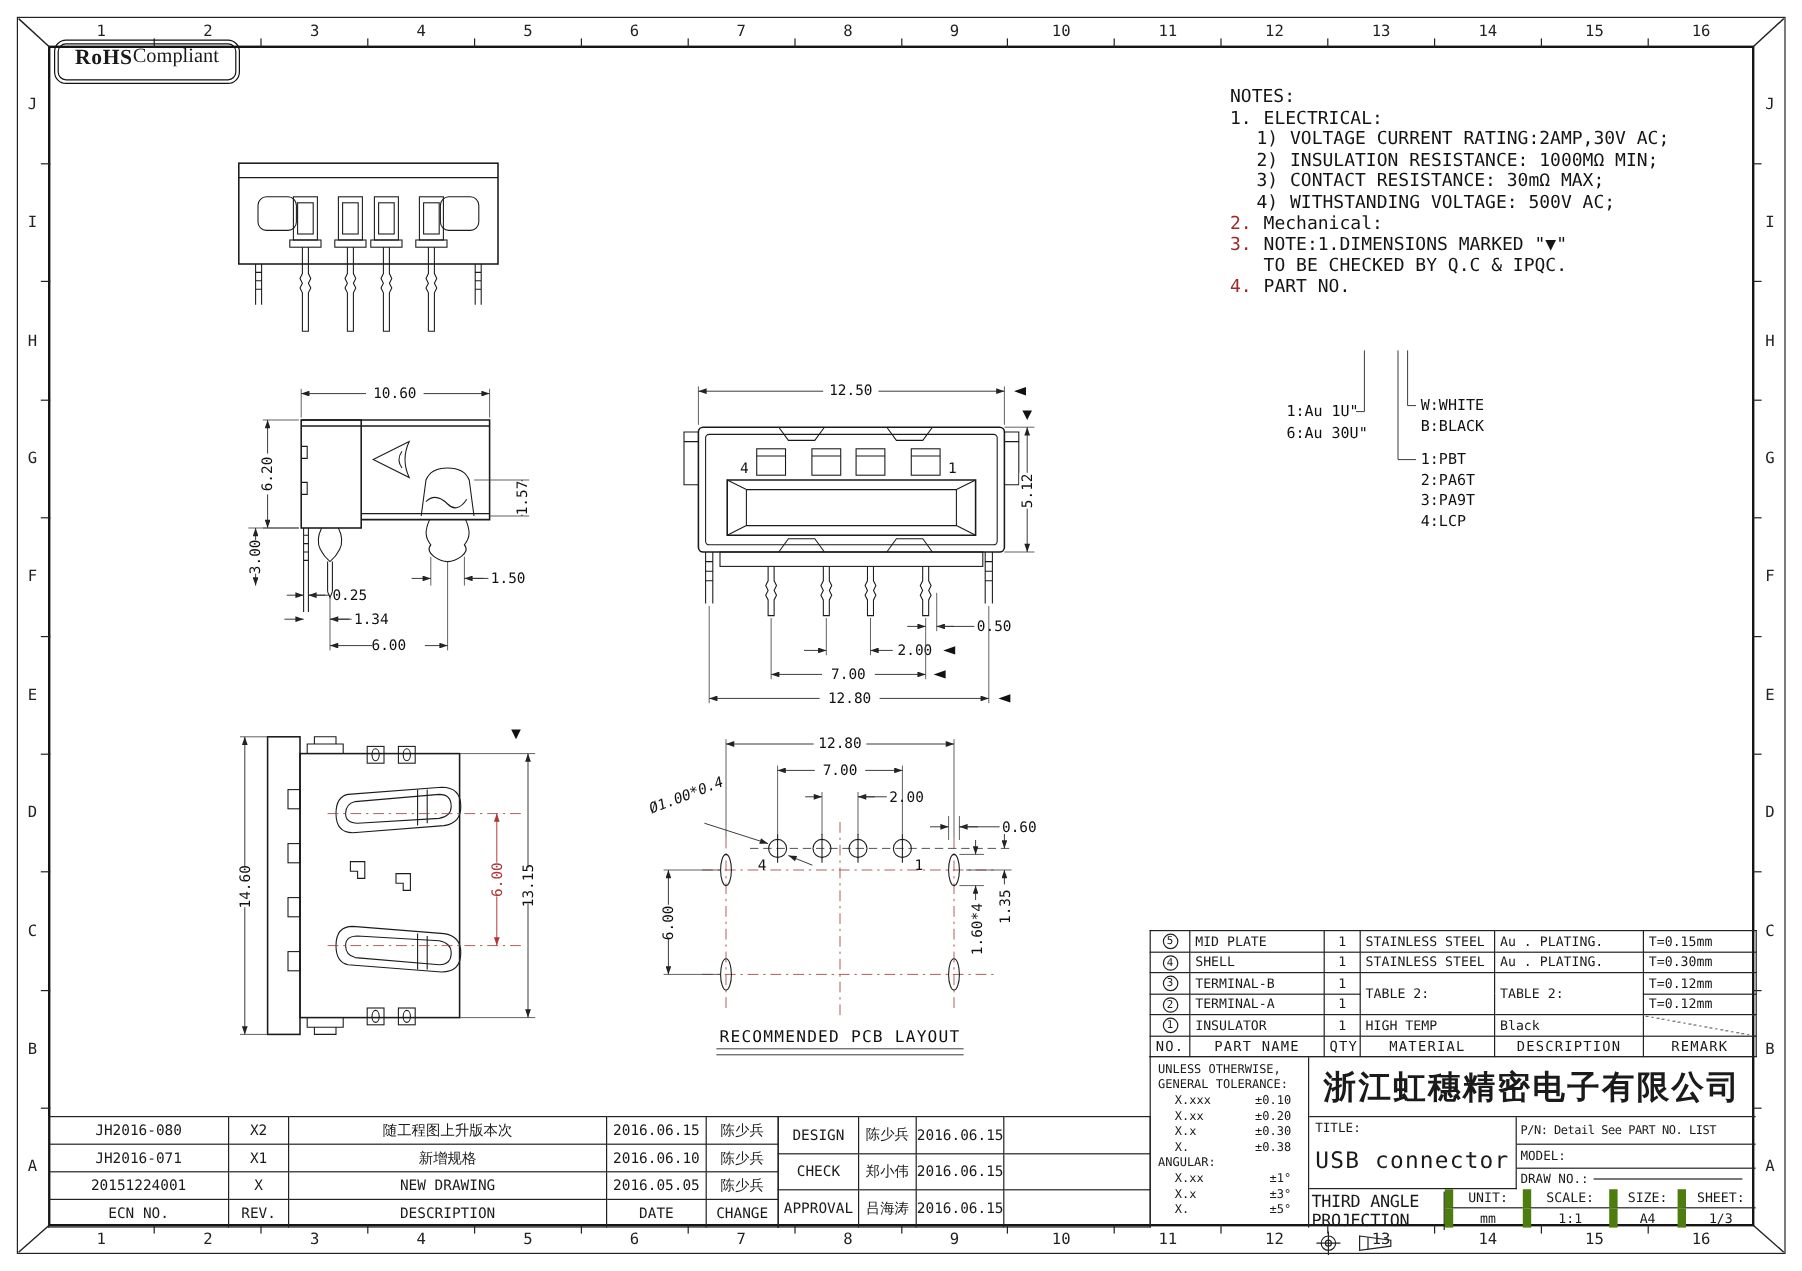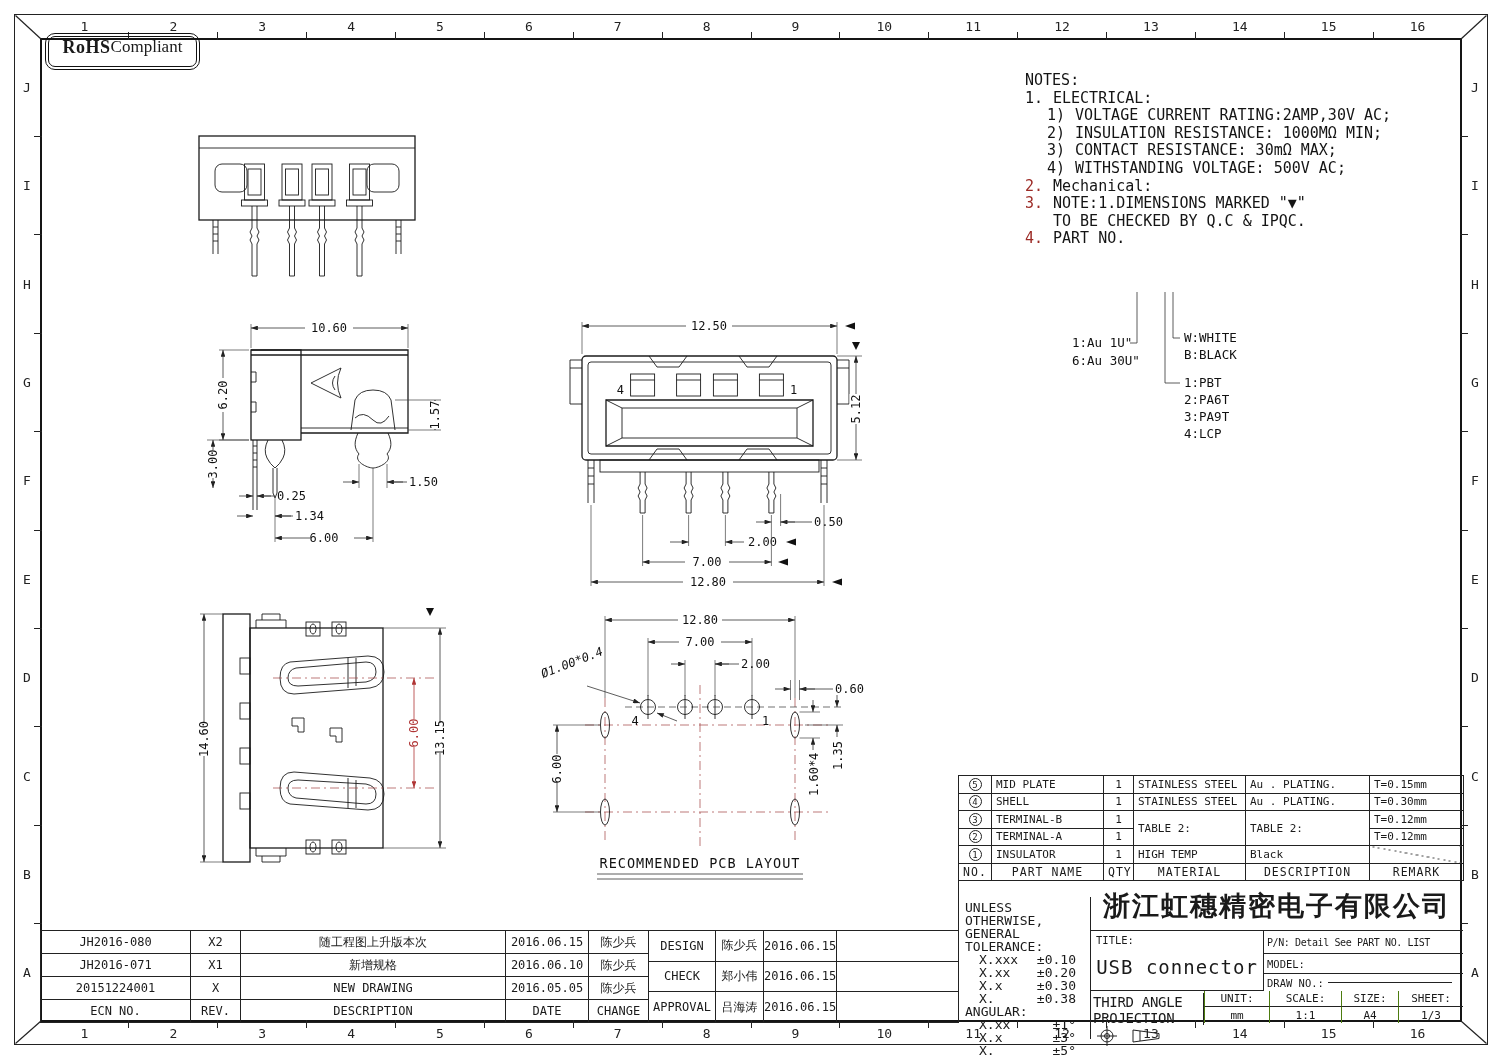--- a/index.html
+++ b/index.html
@@ -50,36 +50,36 @@
 
   .revs { left:40px; top:930px; width:608px; }
   .revs td { height:23px; font:12px "DejaVu Sans Mono",monospace; text-align:center; }
   .revs .cjk, .appr .cjk { font-family:"Liberation Sans",sans-serif; font-size:12px;margin-top:16px; }
   .appr { left:648px; top:930px; width:310px; }
   .appr td { height:30.67px; font:12px "DejaVu Sans Mono",monospace; text-align:center; }
 
   
   .tb { left:958px; top:880px; width:504px; height:142px; border-left:1.5px solid #222; border-top:1.5px solid #222; font-size:11px; }
   .tb > div { position:absolute; }
-  .tb-tol { left:0; top:0; width:132px; height:142px; border-right:1.5px solid #222; padding:4px 6px; font-size:13px; line-height:13px;margin-top:16px; }
+  .tb-tol { left:0; top:0; width:132px; height:142px; border-right:1.5px solid #222; padding:4px 6px; font-size:10px; line-height:13px; }
   .tol-row { display:flex; justify-content:space-between; padding:0 8px 0 14px; }
   .tb-company { left:132px; top:0; width:372px; height:50px; border-bottom:1.5px solid #222;
                 display:flex; align-items:center; justify-content:center;
                 font:bold 27px "Liberation Sans",sans-serif; letter-spacing:2px; }
   .tb-title { left:132px; top:50px; width:173px; height:60px; border-right:1.5px solid #222; border-bottom:1.5px solid #222; padding:3px 5px; }
   .tb-title .tt { font-size:10.5px; }
   .tb-title .tv { text-align:center; margin-top:10px; font-size:19px; letter-spacing:1px; }
   .tb-pn     { left:305px; top:50px;  width:199px; height:23px; border-bottom:1px solid #222; font-size:10px; letter-spacing:-.4px; display:flex; align-items:center; padding:0 3px; }
   .tb-model  { left:305px; top:73px;  width:199px; height:20px; border-bottom:1px solid #222; font-size:10.5px; display:flex; align-items:center; padding:0 3px; }
   .tb-drawno { left:305px; top:93px;  width:199px; height:17px; font-size:10.5px; display:flex; align-items:center; padding:0 3px; }
   .dline { flex:1; height:1px; background:#222; margin:0 8px 0 4px; }
   .tb-proj { left:132px; top:112px; width:113px; height:32px; border-right:1.5px solid #222; padding:1px 2px; font-size:14px; letter-spacing:-.3px; }
   .tb-meta { left:245px; top:110px; width:259px; height:32px; display:grid;
              grid-template-columns:65px 72px 57px 65px; grid-template-rows:16px 16px; }
-  .tb-meta span { border-left:1px solid #4d7c0f; border-bottom:1px solid #222; display:flex;
+  .tb-meta span { border-left:7px solid #4d7c0f; border-bottom:1px solid #222; display:flex;
                   align-items:center; justify-content:center; font-size:11px; }
   .tb-meta span.r2 { border-bottom:none; }
 
   
   .ln  { stroke:#1b1b1b; fill:none; stroke-width:1.3; }
   .ln2 { stroke:#1b1b1b; fill:none; stroke-width:.9; }
   .dim { stroke:#333; fill:none; stroke-width:.8; }
   .ext { stroke:#444; fill:none; stroke-width:.7; }
   .cl  { stroke:#a04040; fill:none; stroke-width:.7; stroke-dasharray:9 4 2 4; }
   .dsh { stroke:#333; fill:none; stroke-width:.7; stroke-dasharray:7 4; }

